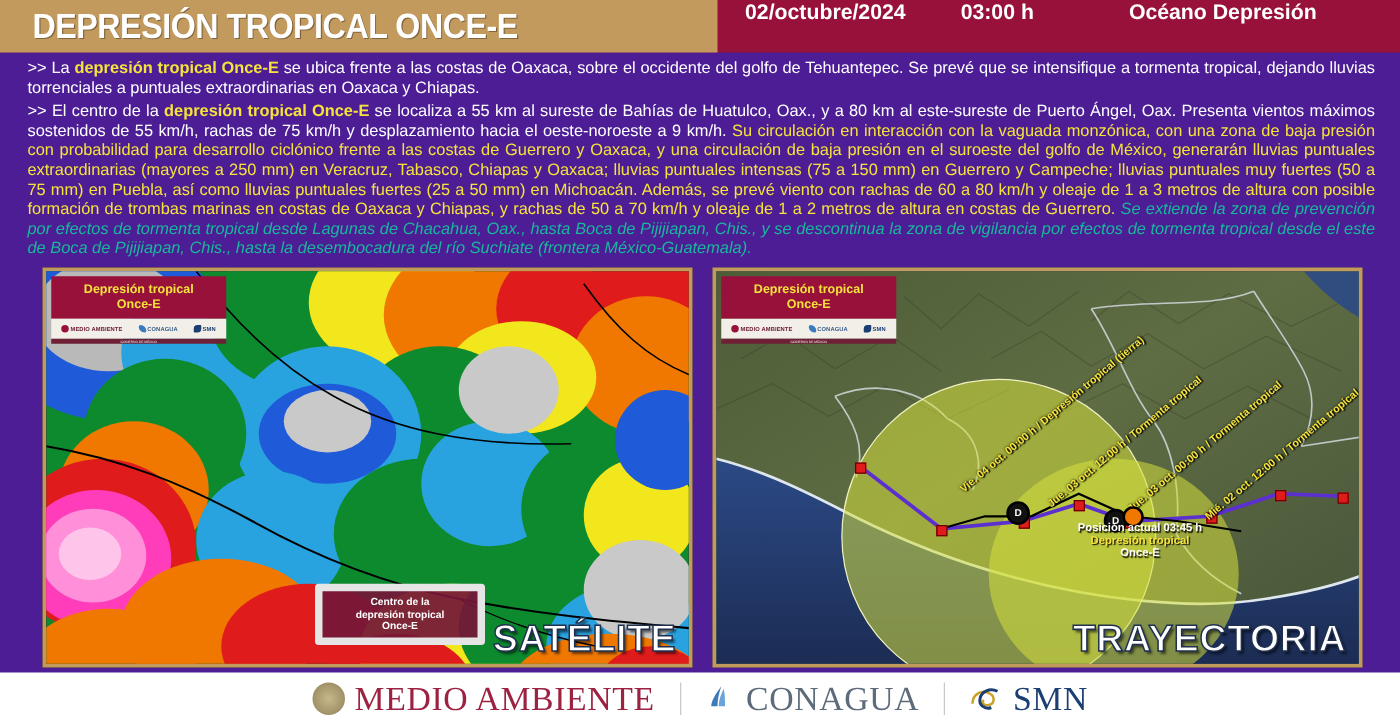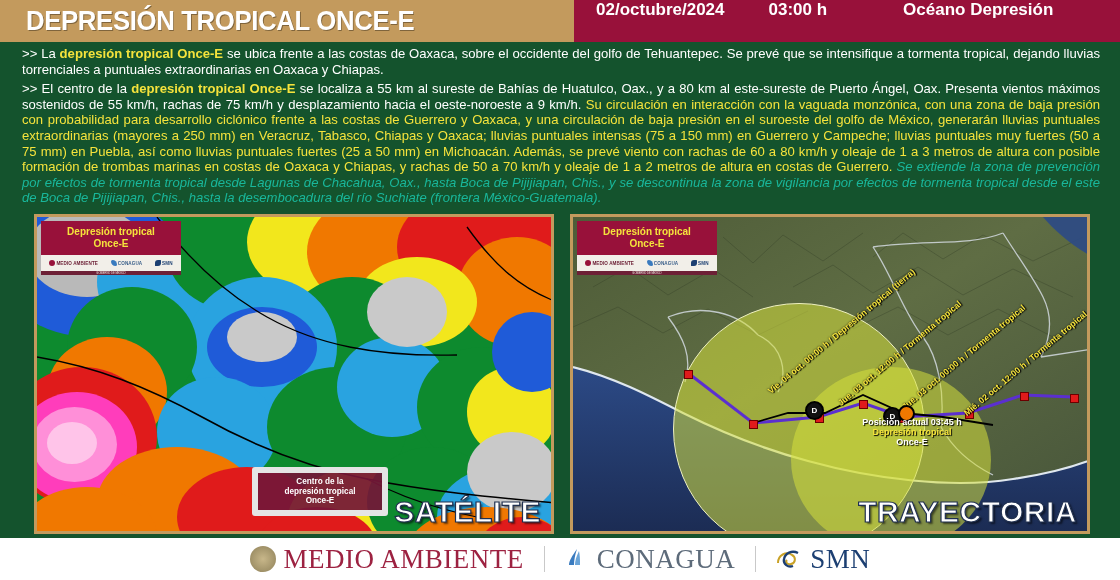--- a/index.html
+++ b/index.html
@@ -1,21 +1,21 @@
 <!DOCTYPE html>
 <html><head>
 <meta charset="utf-8">
 <style>
   html,body{margin:0;padding:0;}
   body{
     width:1120px;height:580px;overflow:hidden;
     background:#474747;
     font-family:"Liberation Sans", sans-serif;
   }
-  .sheet{position:relative;width:1120px;height:580px;background:#14532d;}
+  .sheet{position:relative;width:1120px;height:580px;background:#4c1d95;}
 
   
   .header{position:absolute;left:0;top:0;width:1120px;height:42px;background:#98113a;display:flex;align-items:stretch;}
   .header-title-wrap{width:574px;background:#c39a5d;display:flex;align-items:center;padding-left:26px;box-sizing:border-box;}
   .header-title{
     color:#ffffff;font-weight:bold;font-size:28px;letter-spacing:-0.4px;
     transform:scaleX(0.92);transform-origin:left center;white-space:nowrap;
     text-shadow:1px 1px 0 rgba(0,0,0,.35);
   }
   .header-right{flex:1;display:flex;align-items:flex-start;color:#fff;font-weight:bold;font-size:17px;}

